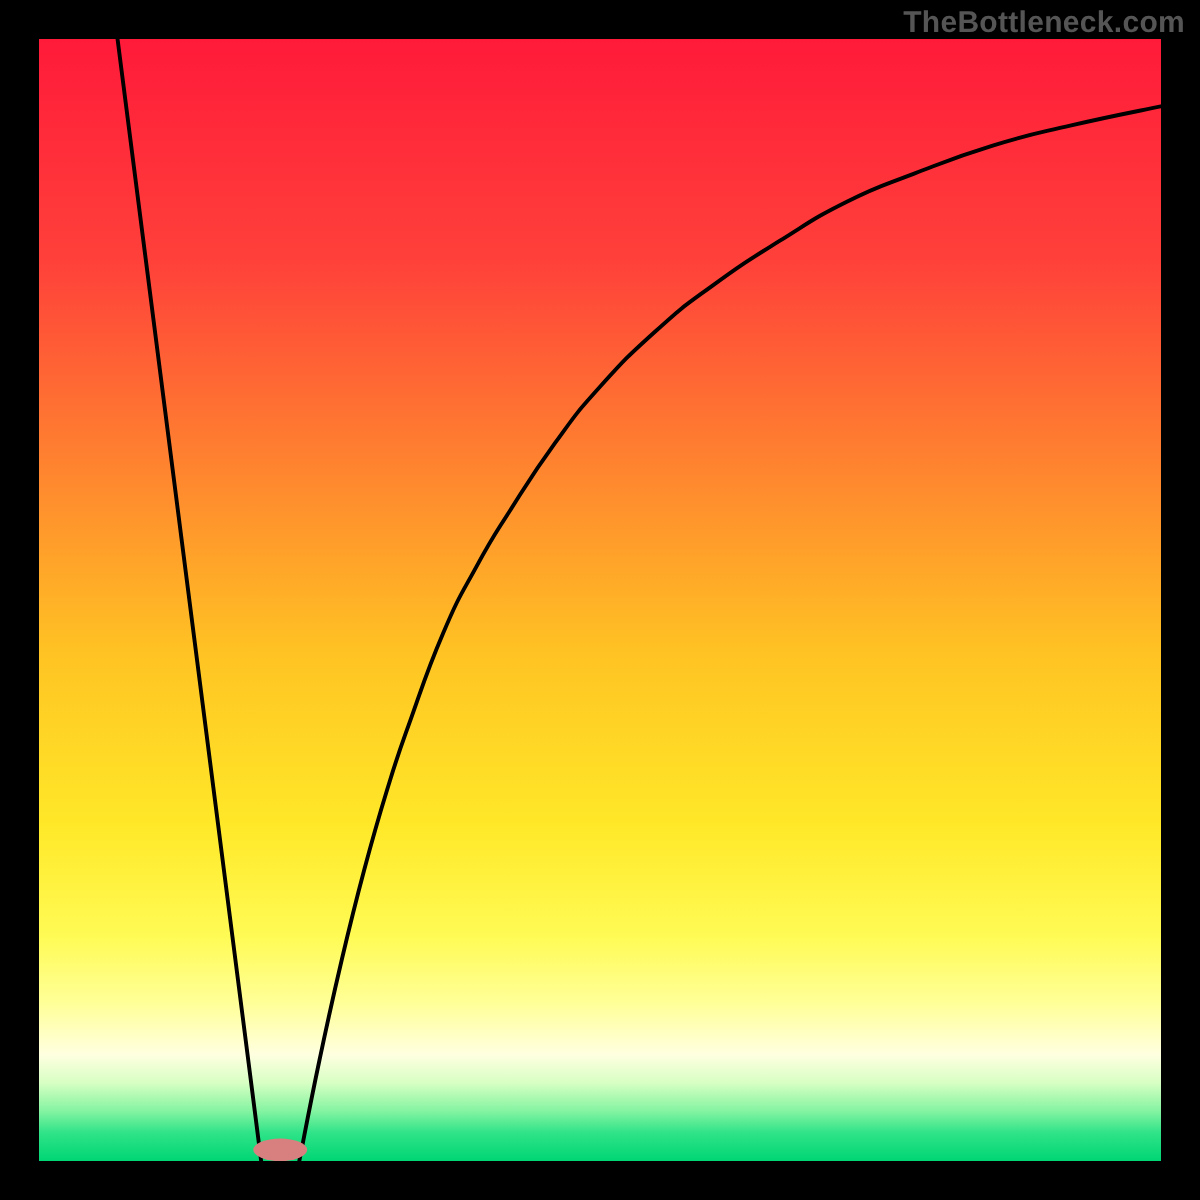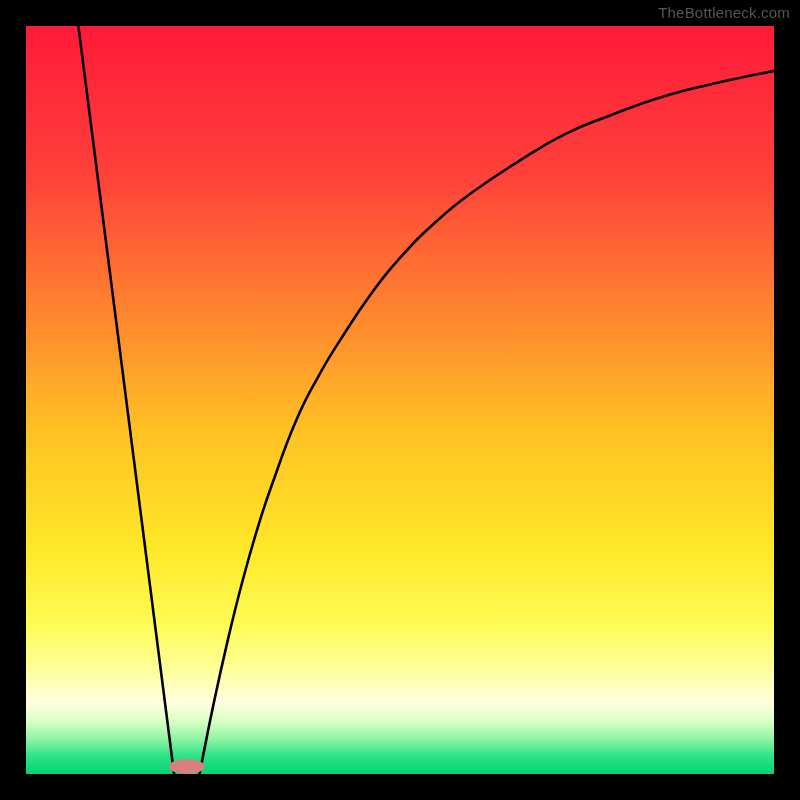--- a/index.html
+++ b/index.html
@@ -24,22 +24,22 @@
     top: 26px;
     width: 748px;
     height: 748px;
     overflow: hidden;
   }
   .watermark {
     position: absolute;
     top: 4px;
     right: 10px;
     color: #555;
-    font-size: 15px;
-    font-weight: 400;
+    font-size: 20px;
+    font-weight: 700;
     letter-spacing: 0.2px;
     user-select: none;
   }
   svg { display: block; }
 </style>
 </head>
 <body>
 
 <div class="frame">
   <div class="plot-area">

